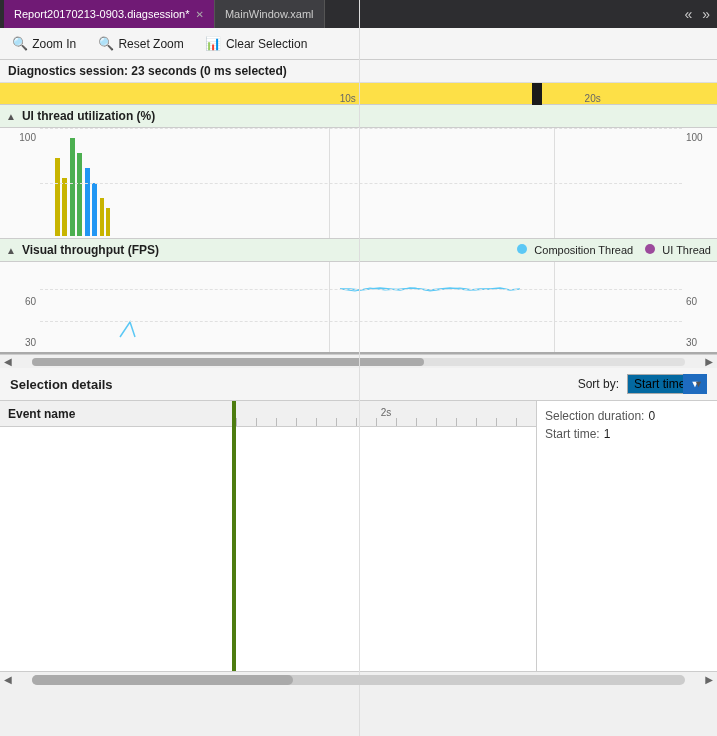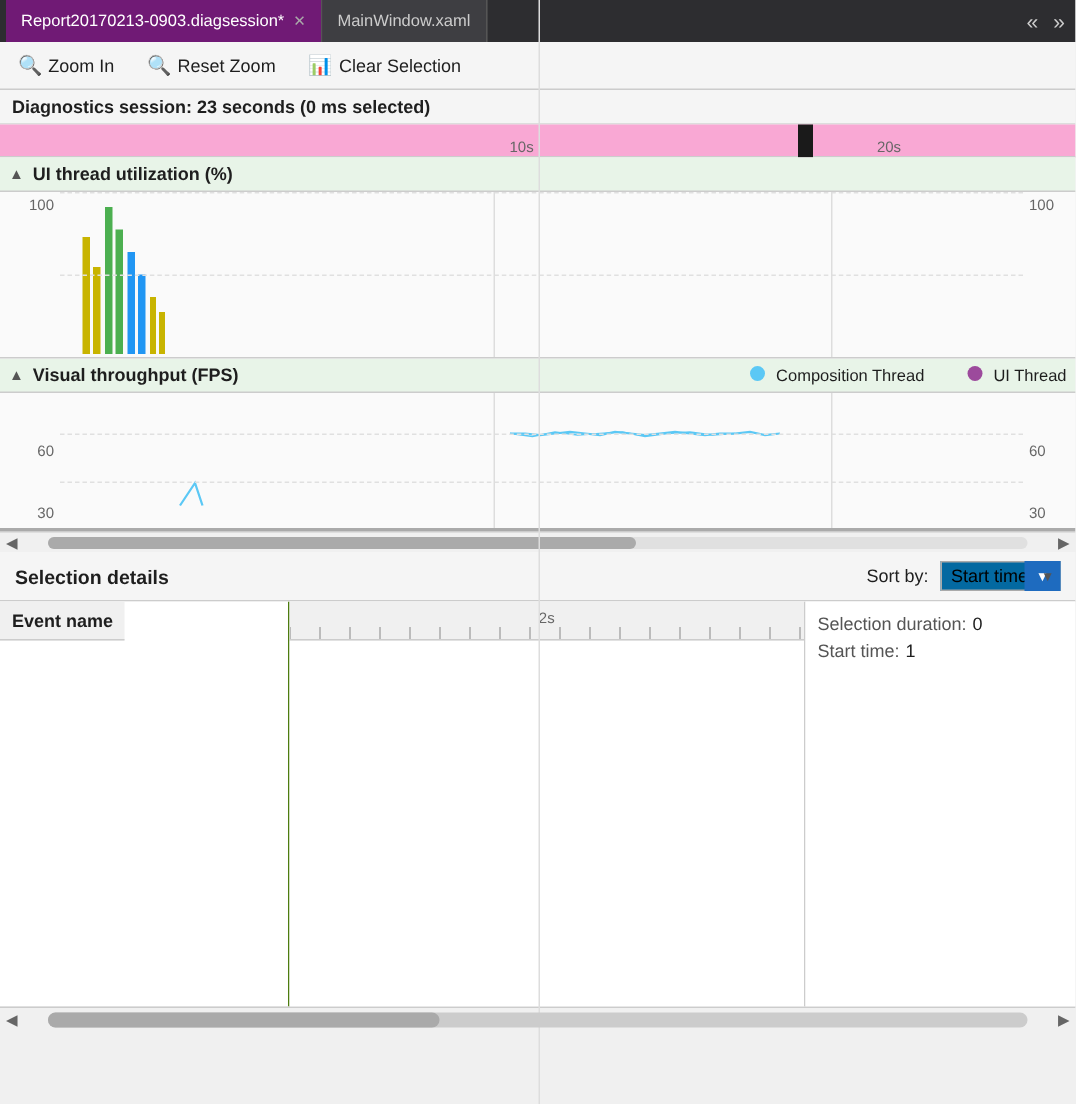--- a/index.html
+++ b/index.html
@@ -90,21 +90,21 @@
     .session-info {
       background: #f5f5f5;
       padding: 4px 8px;
       font-size: 12px;
       font-weight: 600;
       border-bottom: 1px solid #ddd;
     }
 
     
     .timeline-ruler {
-      background: #f9a8d4;
+      background: #fde047;
       height: 22px;
       border-bottom: 1px solid #ccc;
       position: relative;
       display: flex;
       align-items: flex-end;
       padding-left: 55px;
     }
     .ruler-inner {
       flex: 1;
       height: 100%;
@@ -211,21 +211,21 @@
       padding: 4px 6px;
       background: #e8f4e8;
       border-bottom: 1px solid #ccc;
       font-size: 12px;
       font-weight: 600;
       gap: 6px;
     }
     .fps-legend {
       margin-left: auto;
       display: flex;
-      gap: 29px;
+      gap: 12px;
       align-items: center;
       font-size: 11px;
       font-weight: normal;
     }
     .legend-dot {
       width: 10px;
       height: 10px;
       border-radius: 50%;
       display: inline-block;
       margin-right: 4px;
@@ -298,25 +298,25 @@
     }
 
     
     .event-table-container {
       display: flex;
       height: 270px;
       background: #fff;
       overflow: hidden;
     }
     .event-name-col {
-      width: 193px;
-      border-right: 1px solid #4d7c0f;
+      width: 236px;
+      border-right: 4px solid #4d7c0f;
       flex-shrink: 0;
       display: flex;
-      flex-direction: row;
+      flex-direction: column;
     }
     .col-header {
       padding: 4px 8px;
       font-size: 12px;
       font-weight: 600;
       background: #f0f0f0;
       border-bottom: 1px solid #ccc;
       height: 26px;
       display: flex;
       align-items: center;

